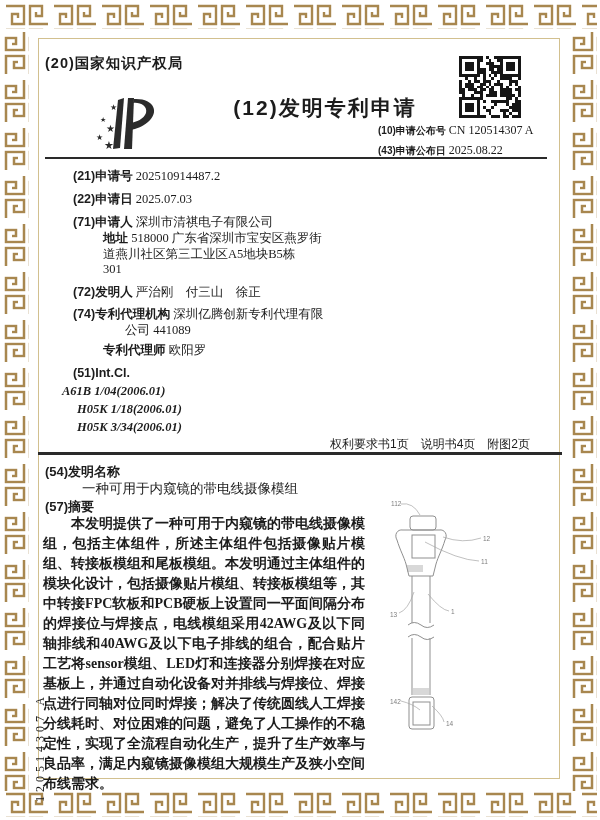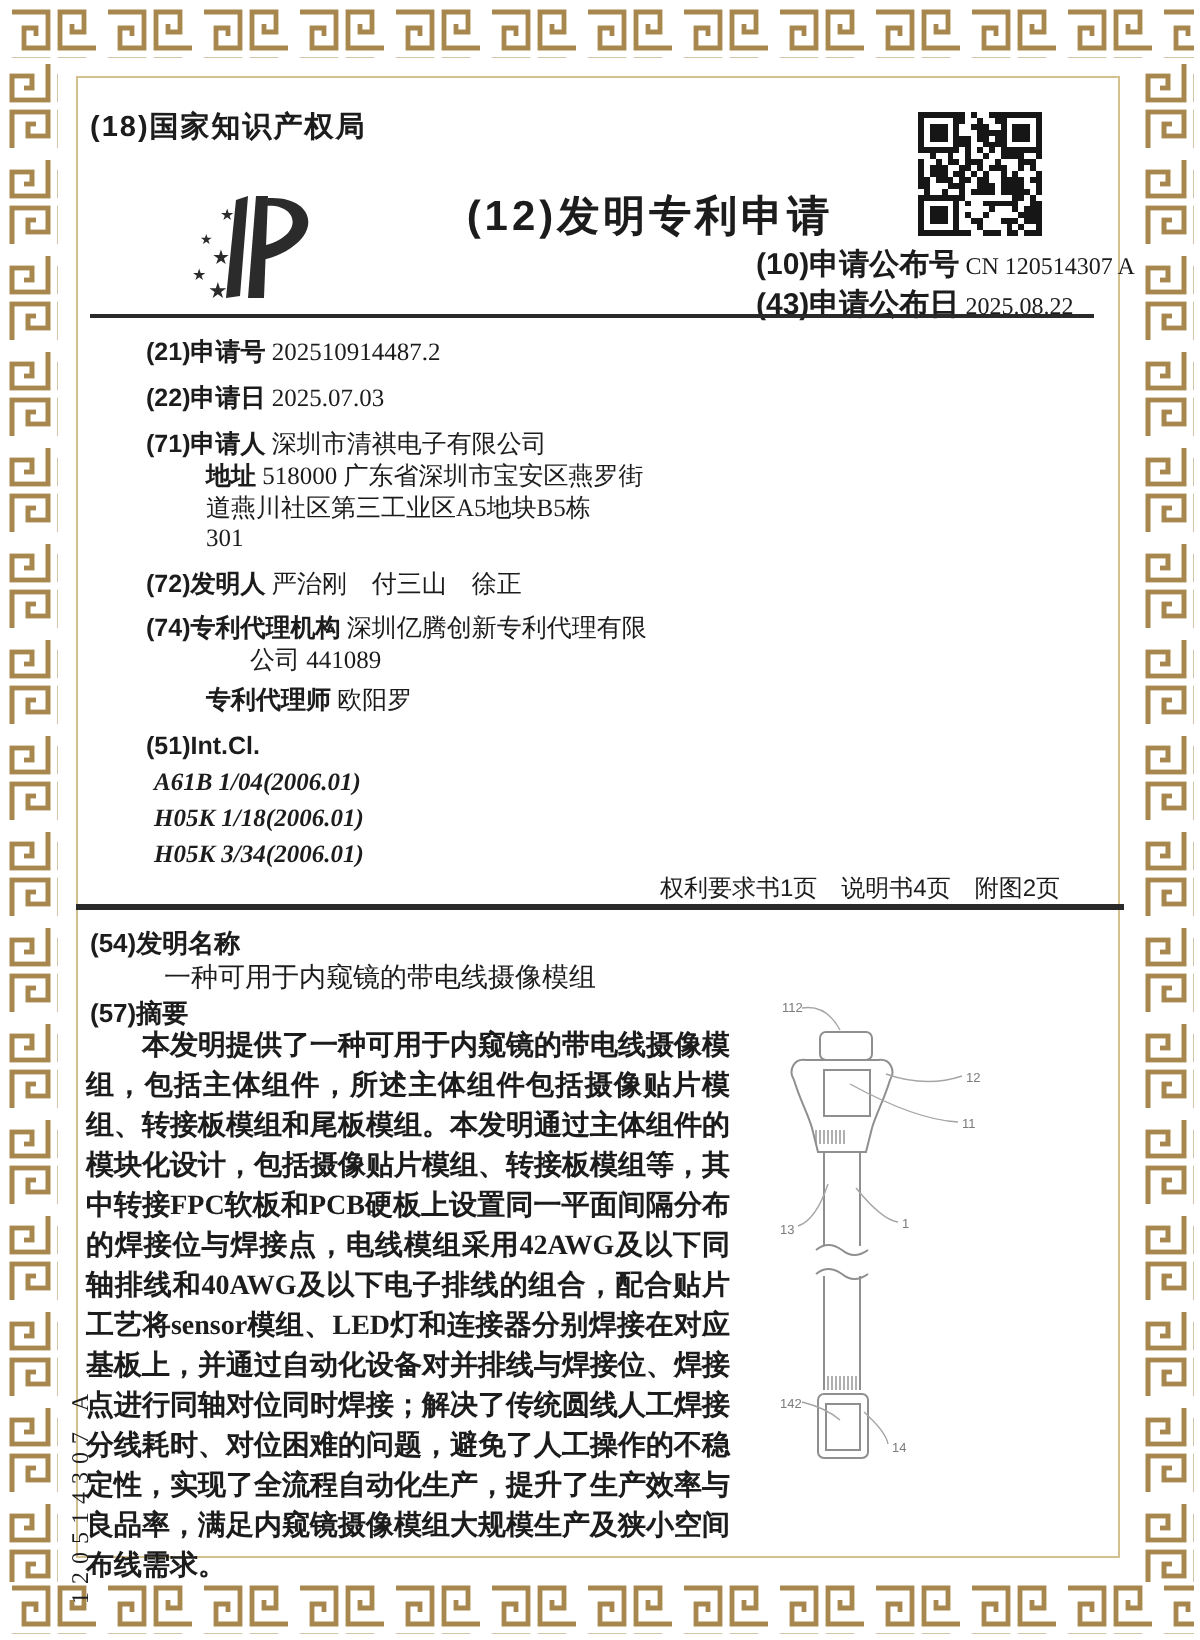--- a/index.html
+++ b/index.html
@@ -9,21 +9,21 @@
   .inner-frame{position:absolute;left:38px;top:38px;width:520px;height:739px;
                border:1.5px solid #d2c08f;pointer-events:none;}
   .office{position:absolute;left:45px;top:54px;font-family:"Liberation Sans","DejaVu Sans",sans-serif;
           font-weight:bold;font-size:14.5px;letter-spacing:1px;}
   .logo{position:absolute;left:88px;top:86px;}
   .kind-title{position:absolute;left:175px;top:94px;width:300px;text-align:center;
               font-family:"Liberation Sans","DejaVu Sans",sans-serif;font-weight:bold;
               font-size:21px;letter-spacing:2px;}
   .qr{position:absolute;left:459px;top:56px;width:62px;height:62px;}
   .publine{position:absolute;left:378px;width:178px;font-size:12px;white-space:nowrap;}
-  .publine .lbl{font-family:"Liberation Sans","DejaVu Sans",sans-serif;font-weight:bold;font-size:15px;}
+  .publine .lbl{font-family:"Liberation Sans","DejaVu Sans",sans-serif;font-weight:bold;font-size:10px;}
   .pub1{top:123px;} .pub2{top:143px;}
   .divider1{position:absolute;left:45px;top:157px;width:502px;height:2px;background:#2a2a2a;}
   .divider2{position:absolute;left:38px;top:452px;width:524px;height:3px;background:#2a2a2a;}
   .row{position:absolute;font-size:12.5px;white-space:nowrap;}
   .row .lbl{font-family:"Liberation Sans","DejaVu Sans",sans-serif;font-weight:bold;margin-left:28px;}
   .cls{font-family:"Liberation Serif","DejaVu Serif",serif;font-style:italic;font-weight:bold;}
   .pages-info{position:absolute;left:330px;top:436px;width:220px;font-size:12px;
               font-family:"Liberation Sans","DejaVu Sans",sans-serif;}
   .sec-label{position:absolute;left:45px;font-family:"Liberation Sans","DejaVu Sans",sans-serif;
              font-weight:bold;font-size:13px;white-space:nowrap;}
@@ -70,21 +70,21 @@
     <defs>
       <pattern id="mvr" width="48" height="24" patternUnits="userSpaceOnUse" patternTransform="rotate(90)">
         <path d="M3 3 H21 V21 H9 V11 H15 V15" fill="none" stroke="#a8874f" stroke-width="2.4"></path>
         <path d="M45 21 H27 V3 H39 V13 H33 V9" fill="none" stroke="#a8874f" stroke-width="2.4"></path>
       </pattern>
     </defs>
     <rect width="26" height="762" fill="url(#mvr)"></rect>
   </svg>
   <div class="inner-frame"></div>
 
-  <div class="office">(18)国家知识产权局</div>
+  <div class="office">(20)国家知识产权局</div>
 
   <svg class="logo" width="78" height="72" viewBox="0 0 78 72">
     <polygon points="30,14 36,12 32,62 25,63" fill="#2b2b2b"></polygon>
     <polygon points="40,12 46,12 44,63 36,63" fill="#2b2b2b"></polygon>
     <path d="M46 13 C66 12 72 26 60 36 C54 41 48 43 43 44 L43 37 C48 36 56 33 58 27 C60 20 52 16 45 17 Z" fill="#2b2b2b"></path>
     <text x="22" y="24" font-size="8" fill="#2b2b2b">★</text>
     <text x="12" y="36" font-size="7" fill="#2b2b2b">★</text>
     <text x="18" y="46" font-size="10" fill="#2b2b2b">★</text>
     <text x="8" y="54" font-size="8" fill="#2b2b2b">★</text>
     <text x="16" y="63" font-size="11" fill="#2b2b2b">★</text>
@@ -389,21 +389,21 @@
     <span>深圳亿腾创新专利代理有限</span>
   </div>
   <div class="row" style="left:125px;top:322px">公司 441089</div>
   <div class="row" style="left:75px;top:342px">
     <span class="lbl">专利代理师</span>
     <span>欧阳罗</span>
   </div>
   <div class="row" style="left:45px;top:366px">
     <span class="lbl">(51)Int.Cl.</span>
   </div>
-  <div class="row cls" style="left:77px;top:384px">A61B 1/04(2006.01)</div>
+  <div class="row cls" style="left:62px;top:384px">A61B 1/04(2006.01)</div>
   <div class="row cls" style="left:77px;top:402px">H05K 1/18(2006.01)</div>
   <div class="row cls" style="left:77px;top:420px">H05K 3/34(2006.01)</div>
 
   <div class="pages-info">权利要求书1页　说明书4页　附图2页</div>
   <div class="divider2"></div>
 
   <div class="sec-label" style="top:463px">(54)发明名称</div>
   <div class="invention-title">一种可用于内窥镜的带电线摄像模组</div>
   <div class="sec-label" style="top:498px">(57)摘要</div>
   <div class="abstract">本发明提供了一种可用于内窥镜的带电线摄像模组，包括主体组件，所述主体组件包括摄像贴片模组、转接板模组和尾板模组。本发明通过主体组件的模块化设计，包括摄像贴片模组、转接板模组等，其中转接FPC软板和PCB硬板上设置同一平面间隔分布的焊接位与焊接点，电线模组采用42AWG及以下同轴排线和40AWG及以下电子排线的组合，配合贴片工艺将sensor模组、LED灯和连接器分别焊接在对应基板上，并通过自动化设备对并排线与焊接位、焊接点进行同轴对位同时焊接；解决了传统圆线人工焊接分线耗时、对位困难的问题，避免了人工操作的不稳定性，实现了全流程自动化生产，提升了生产效率与良品率，满足内窥镜摄像模组大规模生产及狭小空间布线需求。</div>

